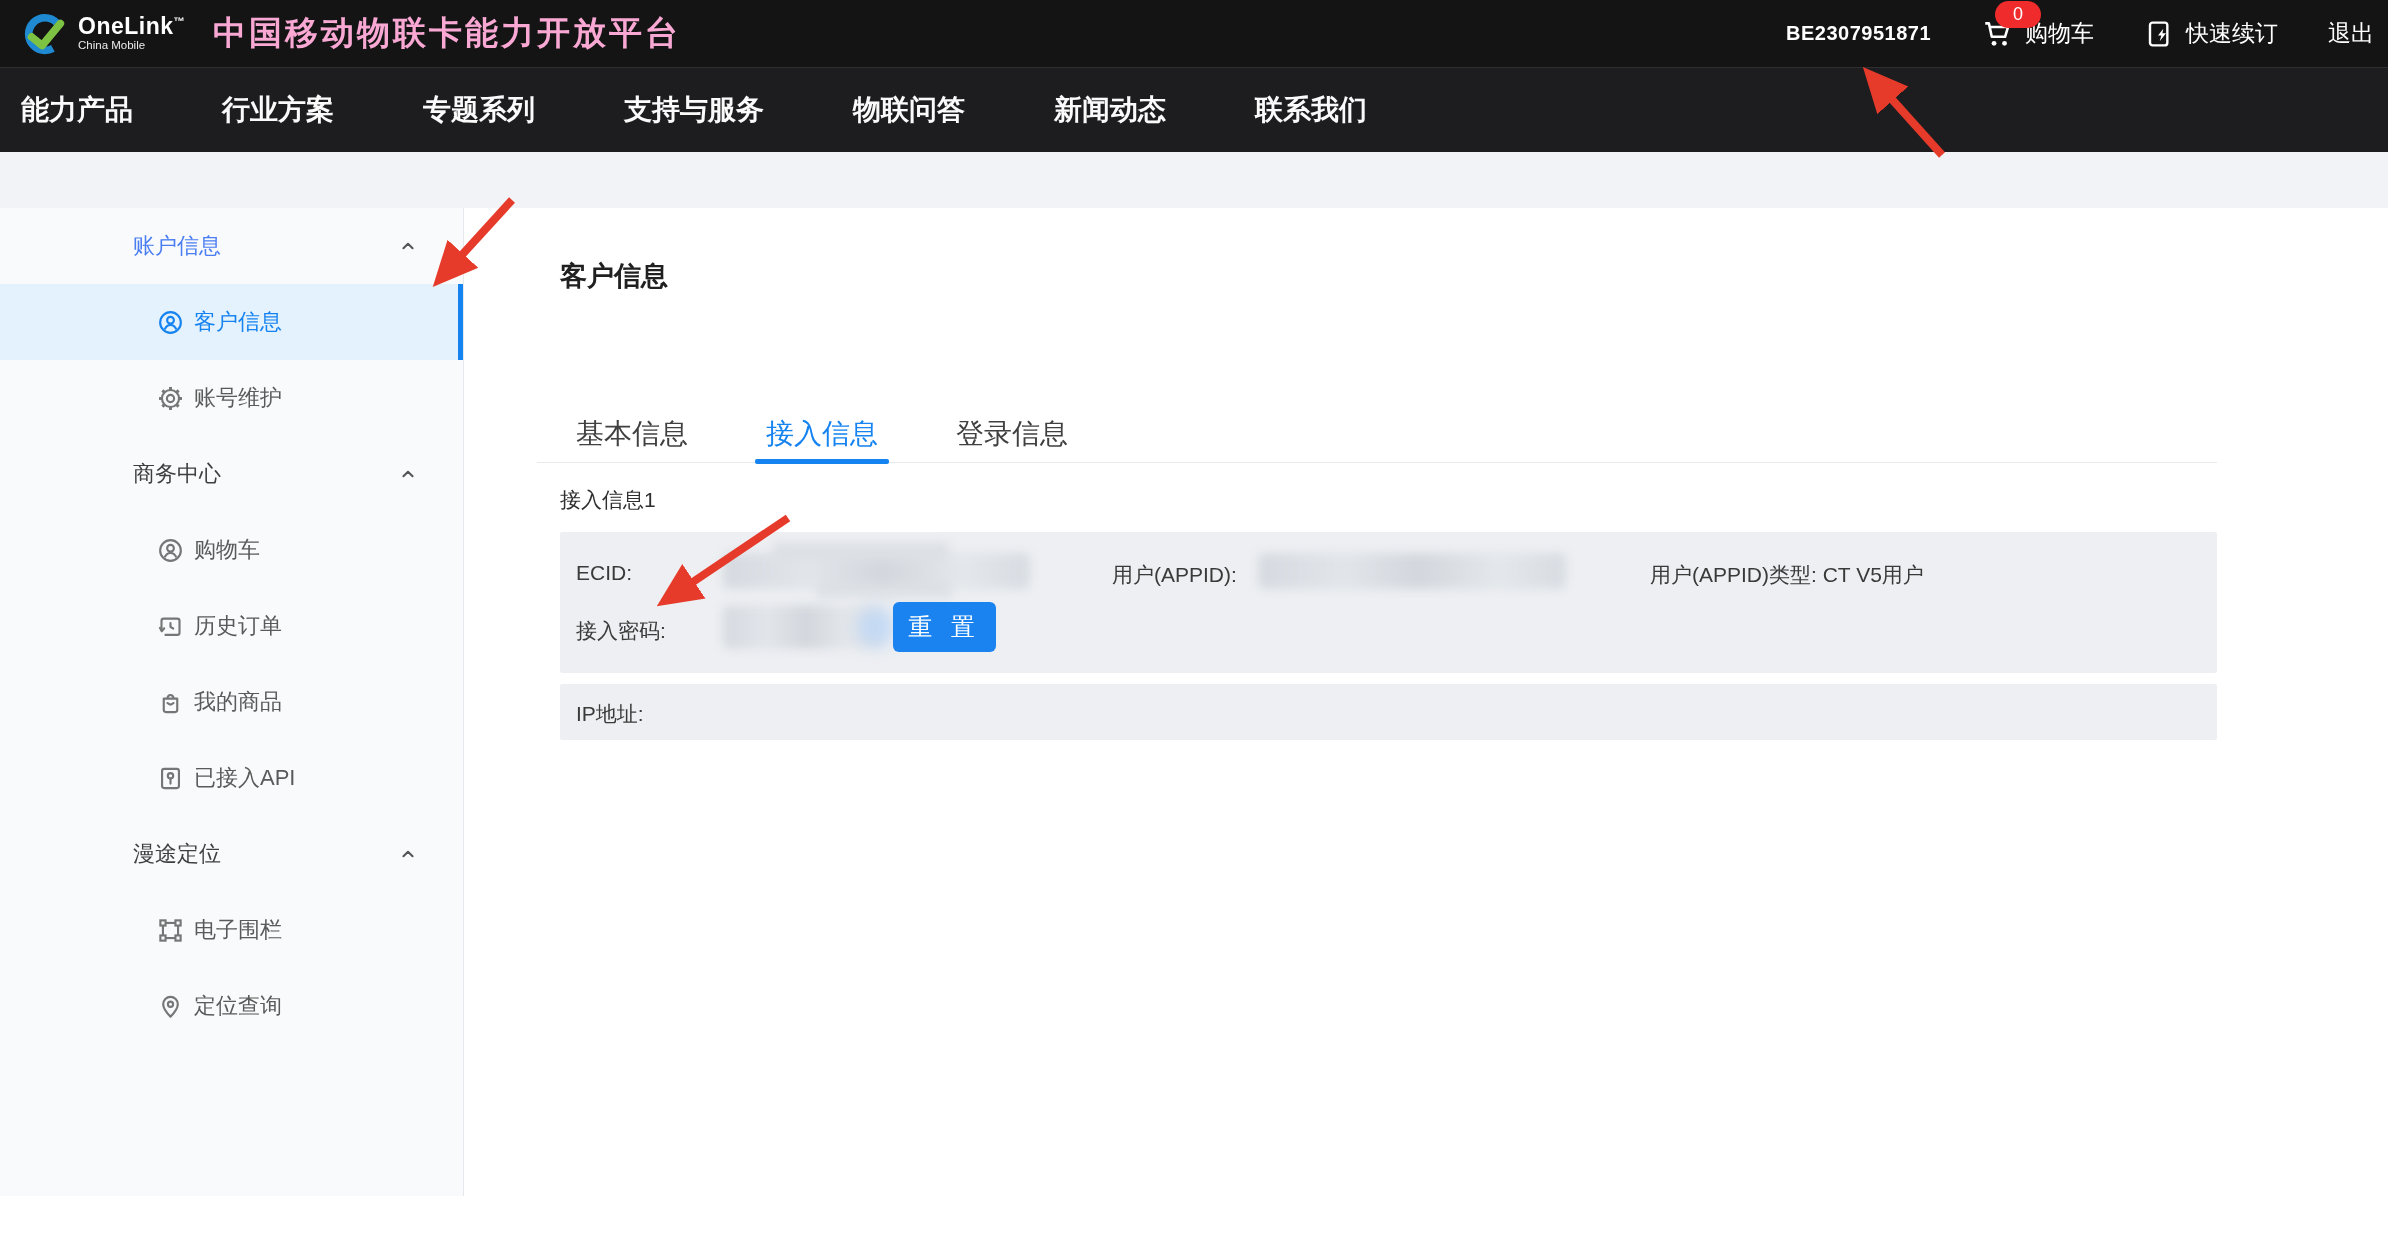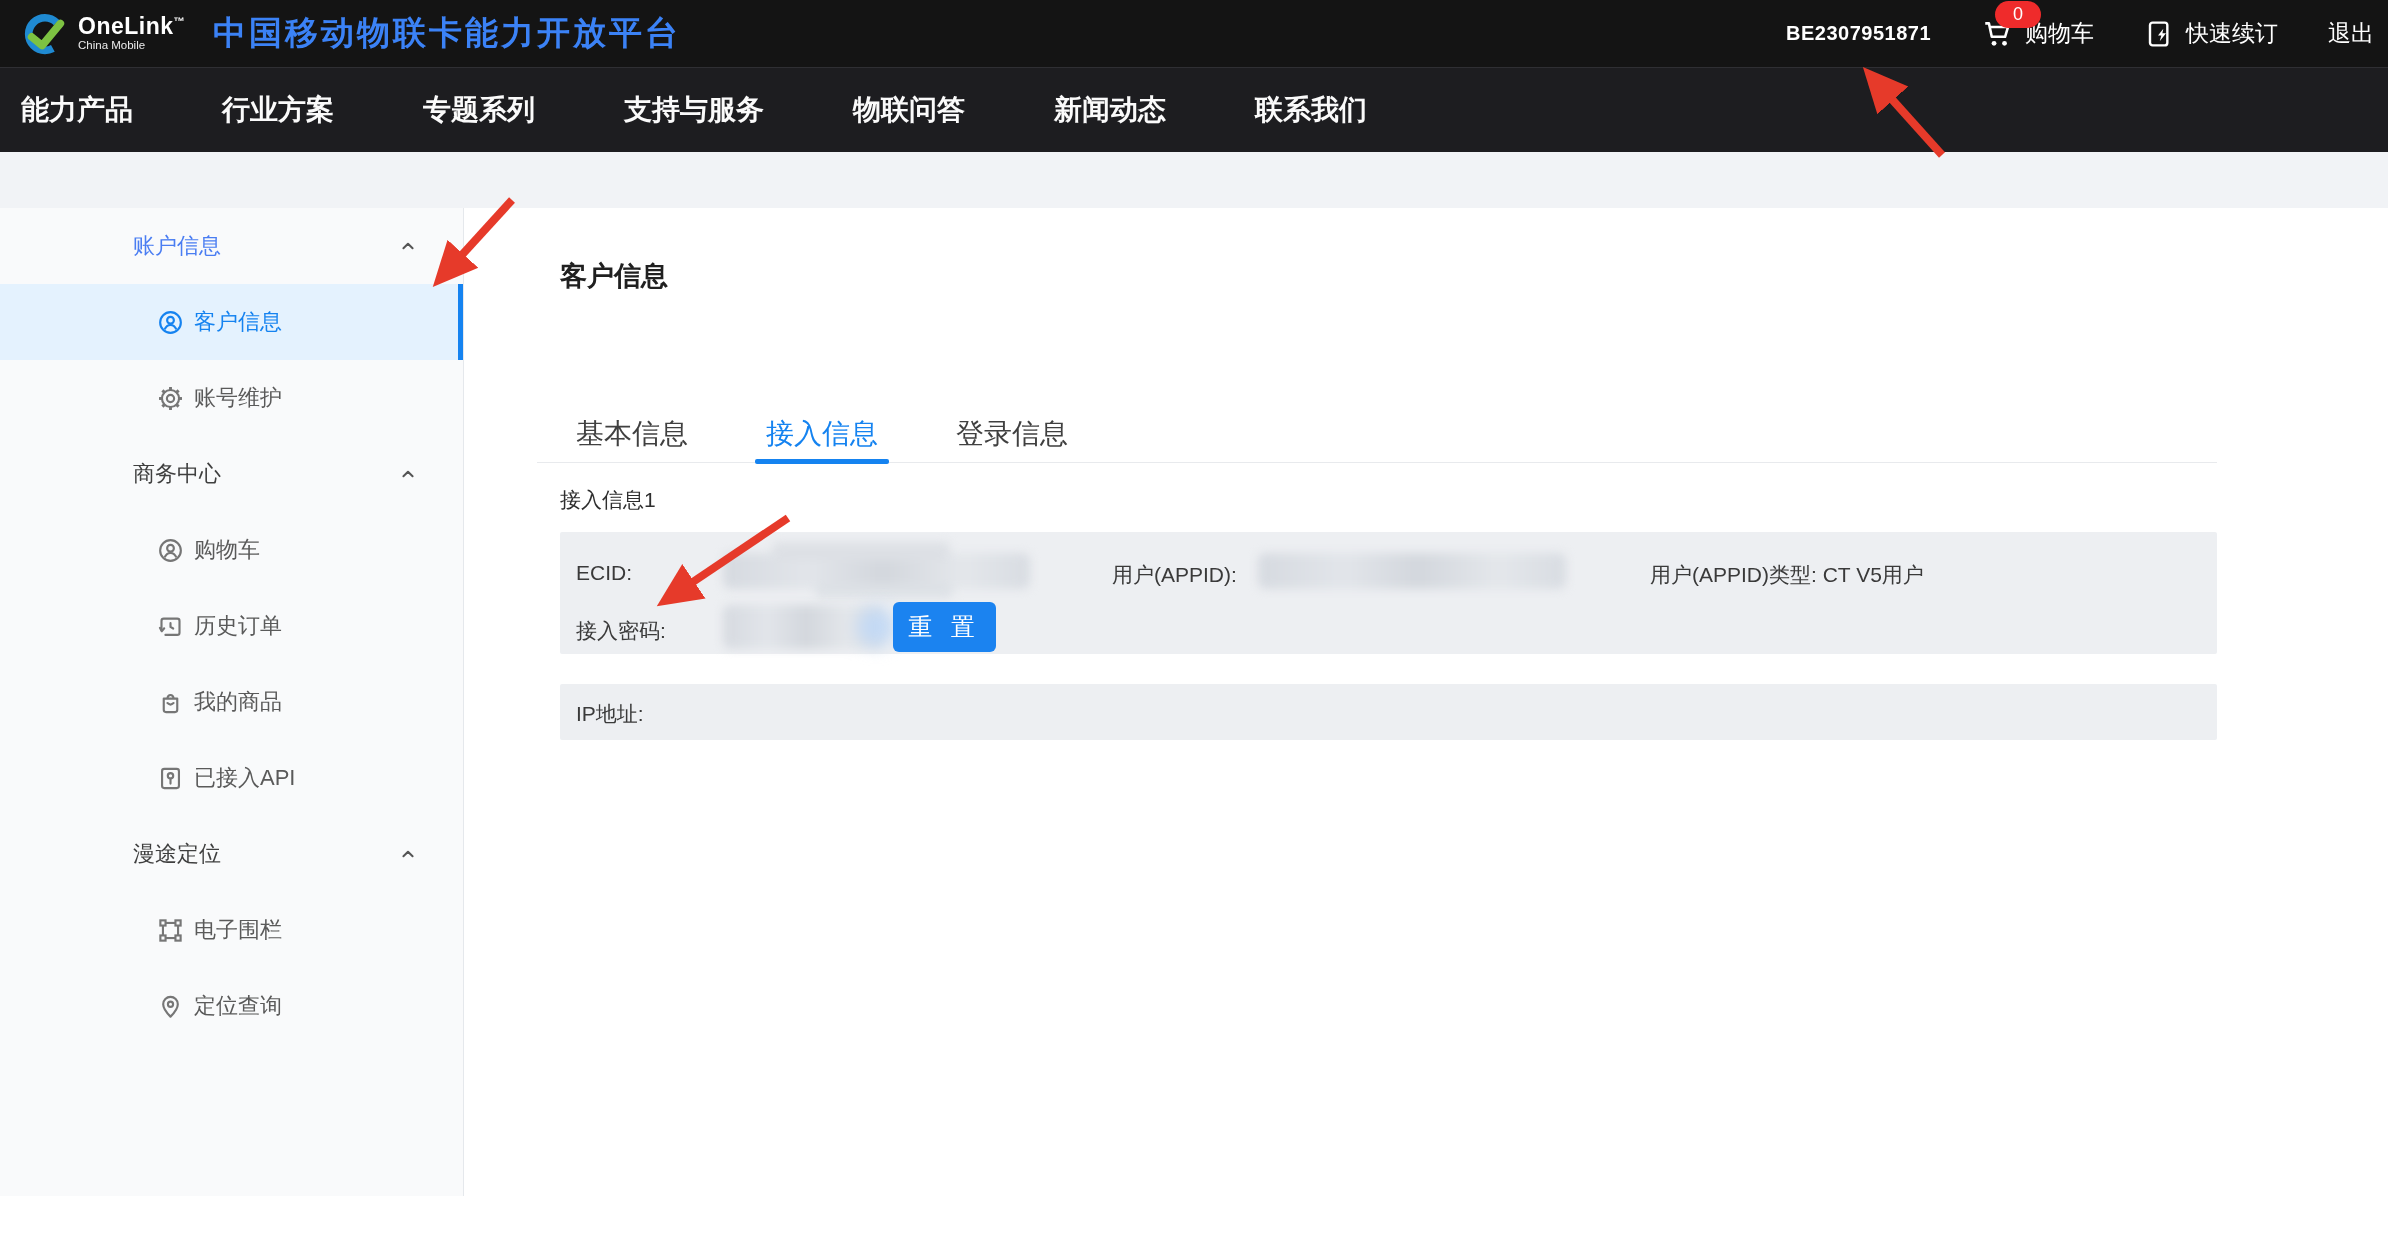--- a/index.html
+++ b/index.html
@@ -9,21 +9,21 @@
     background:#ffffff;
   }
   
   .header{position:absolute;left:0;top:0;width:2388px;height:67px;background:#141414;
     display:flex;align-items:center;box-sizing:border-box;padding:0 14px 0 22px;}
   .logo-mark{flex:0 0 auto;width:46px;height:46px;}
   .brand{margin-left:10px;color:#fff;line-height:1;}
   .brand-name{font-size:23px;font-weight:700;letter-spacing:.5px;}
   .brand-tm{font-size:11px;vertical-align:super;}
   .brand-sub{font-size:11.5px;color:#ececec;margin-top:2px;}
-  .site-title{margin-left:28px;color:#3b82f6;font-size:33px;font-weight:700;letter-spacing:3px;white-space:nowrap;}
+  .site-title{margin-left:28px;color:#f9a8d4;font-size:33px;font-weight:700;letter-spacing:3px;white-space:nowrap;}
   .header-right{margin-left:auto;display:flex;align-items:center;color:#ffffff;}
   .account-id{font-size:20px;letter-spacing:.5px;font-weight:bold;}
   .hgroup{display:flex;align-items:center;margin-left:50px;position:relative;cursor:pointer;}
   .hgroup .hlabel{font-size:23px;margin-left:10px;white-space:nowrap;}
   .badge{position:absolute;top:-16px;left:14px;background:#ef2b2b;color:#fff;border-radius:14px;
     min-width:46px;height:27px;display:flex;align-items:center;justify-content:center;font-size:18px;}
   .logout{margin-left:50px;font-size:23px;cursor:pointer;white-space:nowrap;}
   
   .nav{position:absolute;left:0;top:67px;width:2388px;height:85px;background:#1d1d20;
     border-top:1px solid #2f2f33;display:flex;align-items:center;box-sizing:border-box;
@@ -47,21 +47,21 @@
   .srow.active .slabel{color:#1583f0;}
   
   .page-title{position:absolute;left:560px;top:258px;font-size:27px;font-weight:700;color:#202020;}
   .tabs{position:absolute;left:537px;top:405px;width:1680px;height:57px;border-bottom:1px solid #e8eaed;display:flex;}
   .tab{width:190px;display:flex;align-items:center;justify-content:center;font-size:28px;color:#404040;
     position:relative;cursor:pointer;}
   .tab.active{color:#1583f0;}
   .tab.active::after{content:'';position:absolute;left:28px;right:28px;bottom:-2px;height:5px;background:#1583f0;border-radius:2px;}
   .section-label{position:absolute;left:560px;top:486px;font-size:21px;color:#2e2e2e;}
   .panel{position:absolute;left:560px;width:1657px;background:#edeff2;border-radius:2px;}
-  .panel1{top:532px;height:122px;}
+  .panel1{top:532px;height:141px;}
   .panel2{top:684px;height:56px;}
   .flabel{position:absolute;font-size:21px;color:#3a3a3a;white-space:nowrap;}
   .fvalue{color:#3a3a3a;}
   .blob{position:absolute;border-radius:8px;filter:blur(5px);
     background:linear-gradient(90deg,#d6dae0 0%,#e2e5ea 28%,#d3d7dd 52%,#e4e7eb 78%,#d8dce2 100%);}
   .blob.ecid::before{content:'';position:absolute;left:16%;top:-11px;width:58%;height:18px;background:#dde0e5;border-radius:6px;}
   .blob.ecid::after{content:'';position:absolute;left:30%;bottom:-9px;width:45%;height:14px;background:#dde1e6;border-radius:6px;}
   .blob-cap{position:absolute;right:-12px;top:3px;width:38px;height:38px;border-radius:50%;background:#c3d9f4;filter:blur(7px);}
   .reset-btn{position:absolute;left:333px;top:70px;width:103px;height:50px;background:#1b83f0;border:none;
     border-radius:6px;color:#ffffff;font-size:24px;letter-spacing:6px;cursor:pointer;

